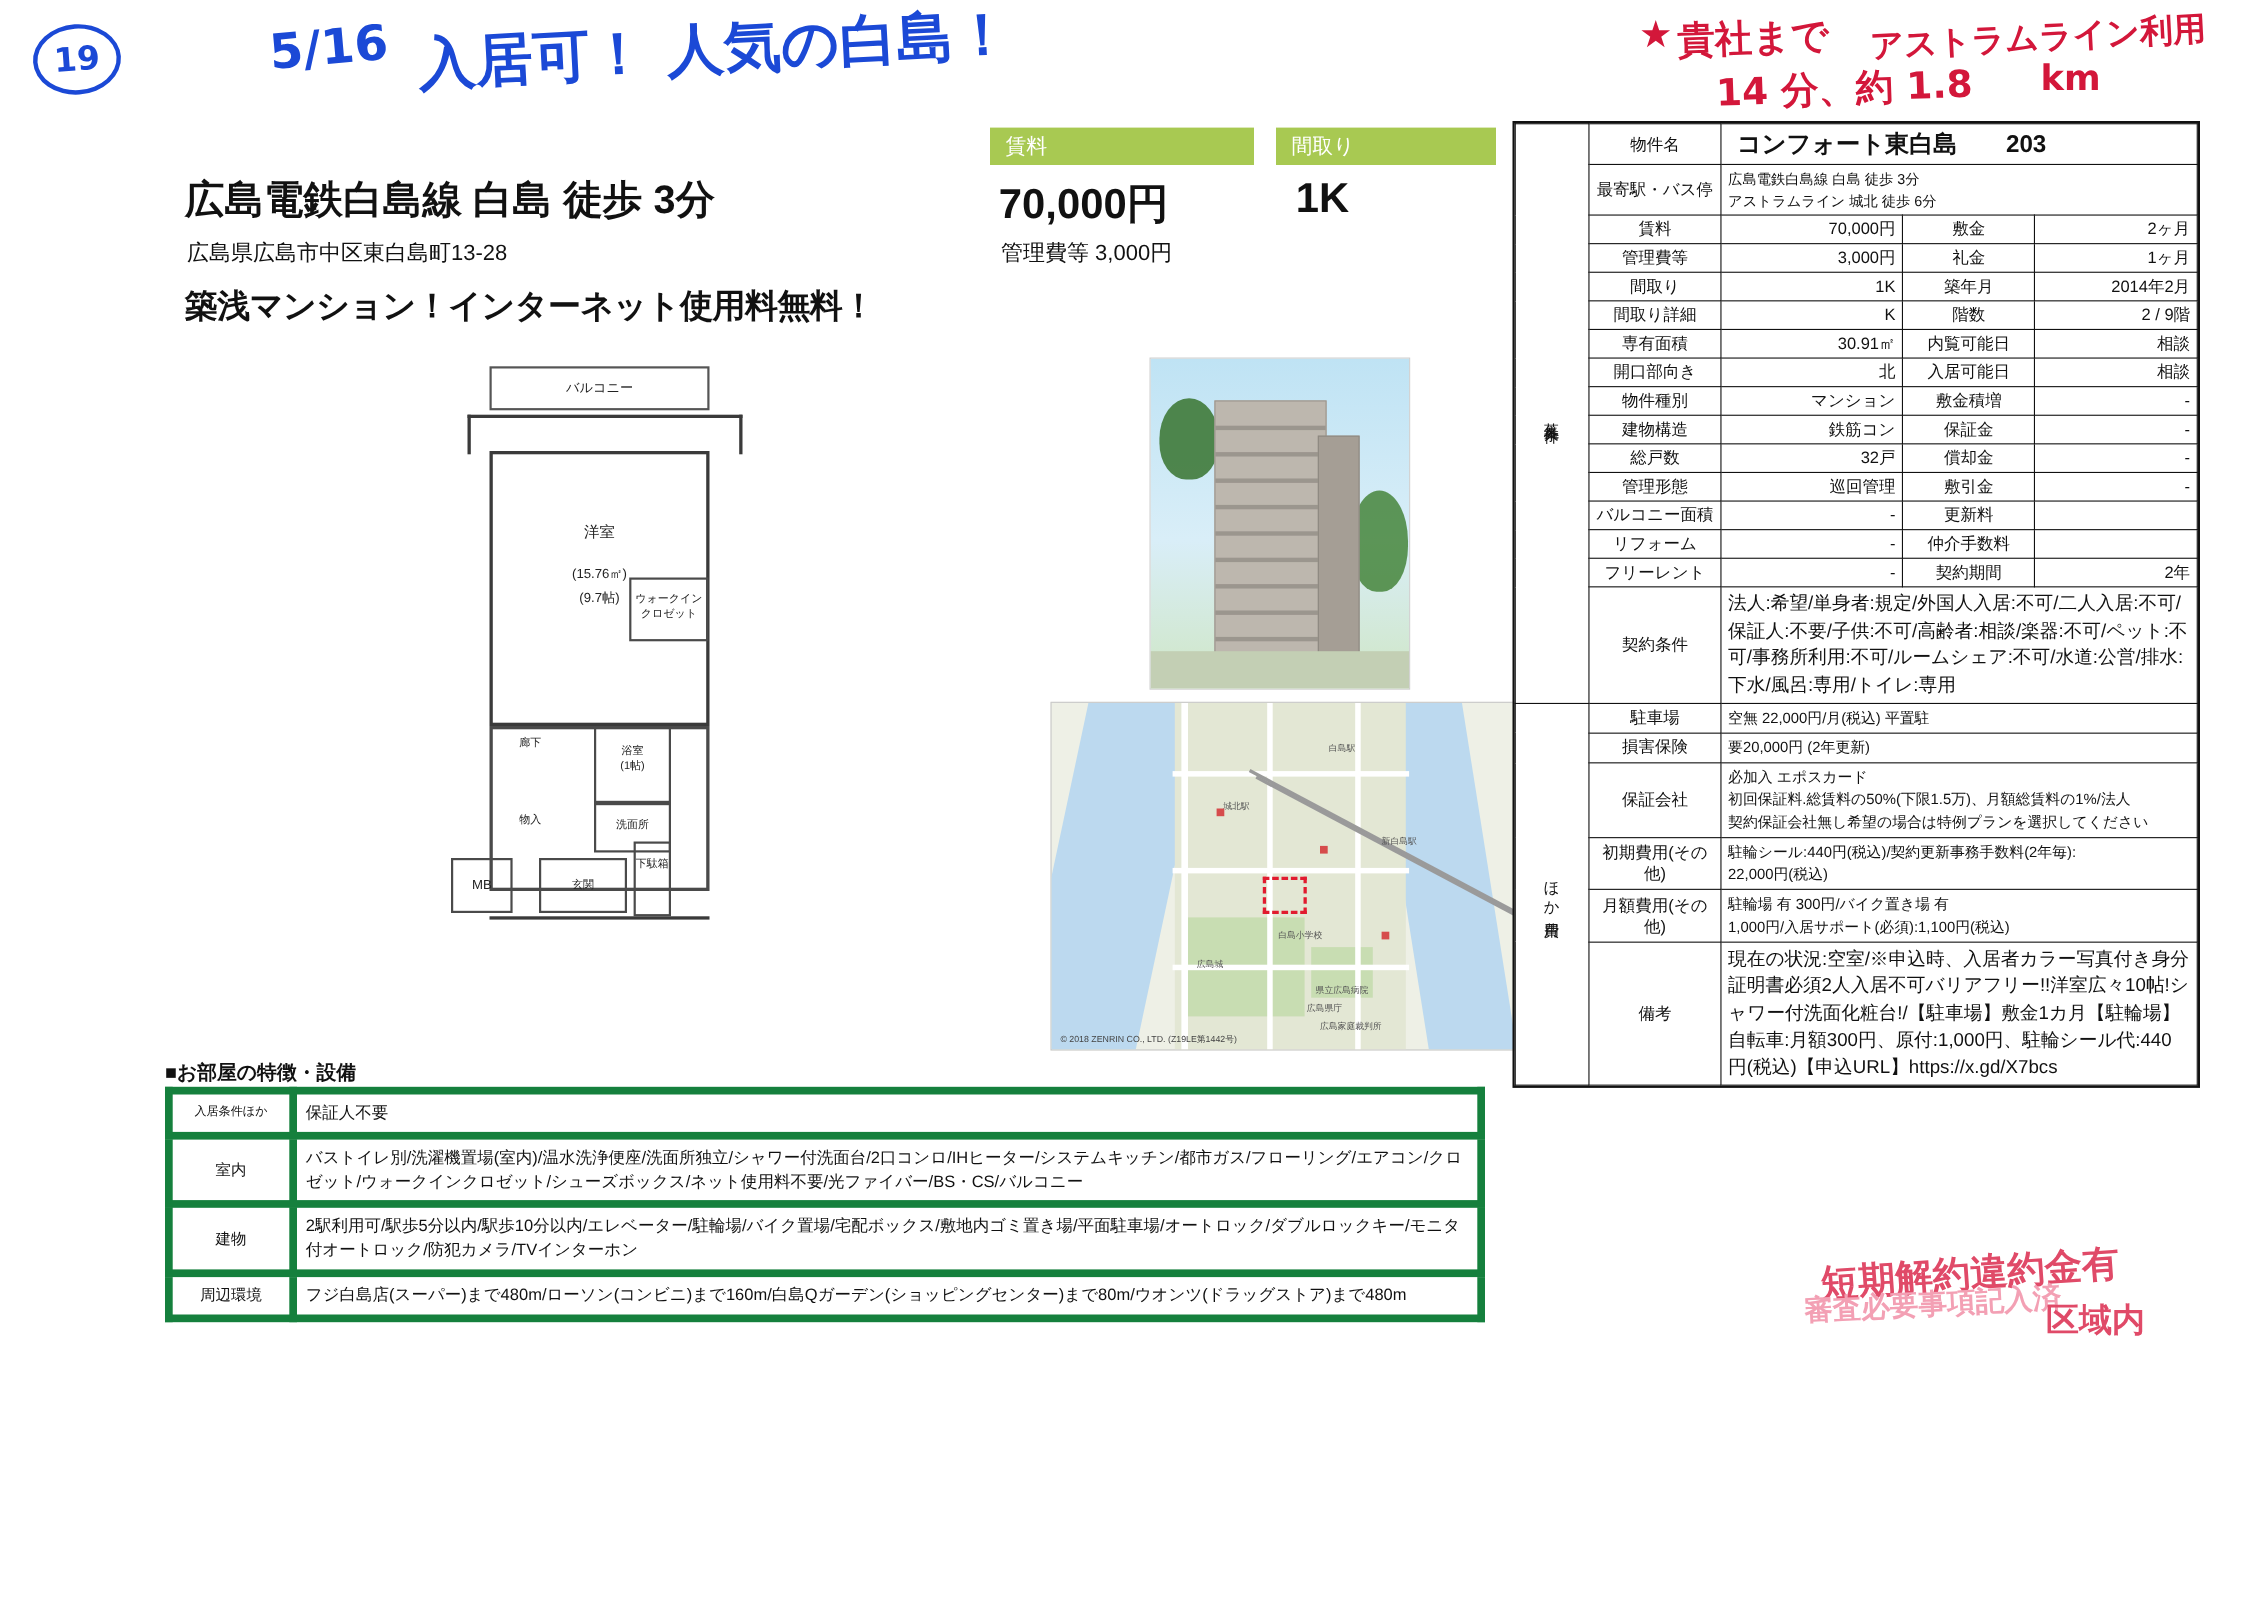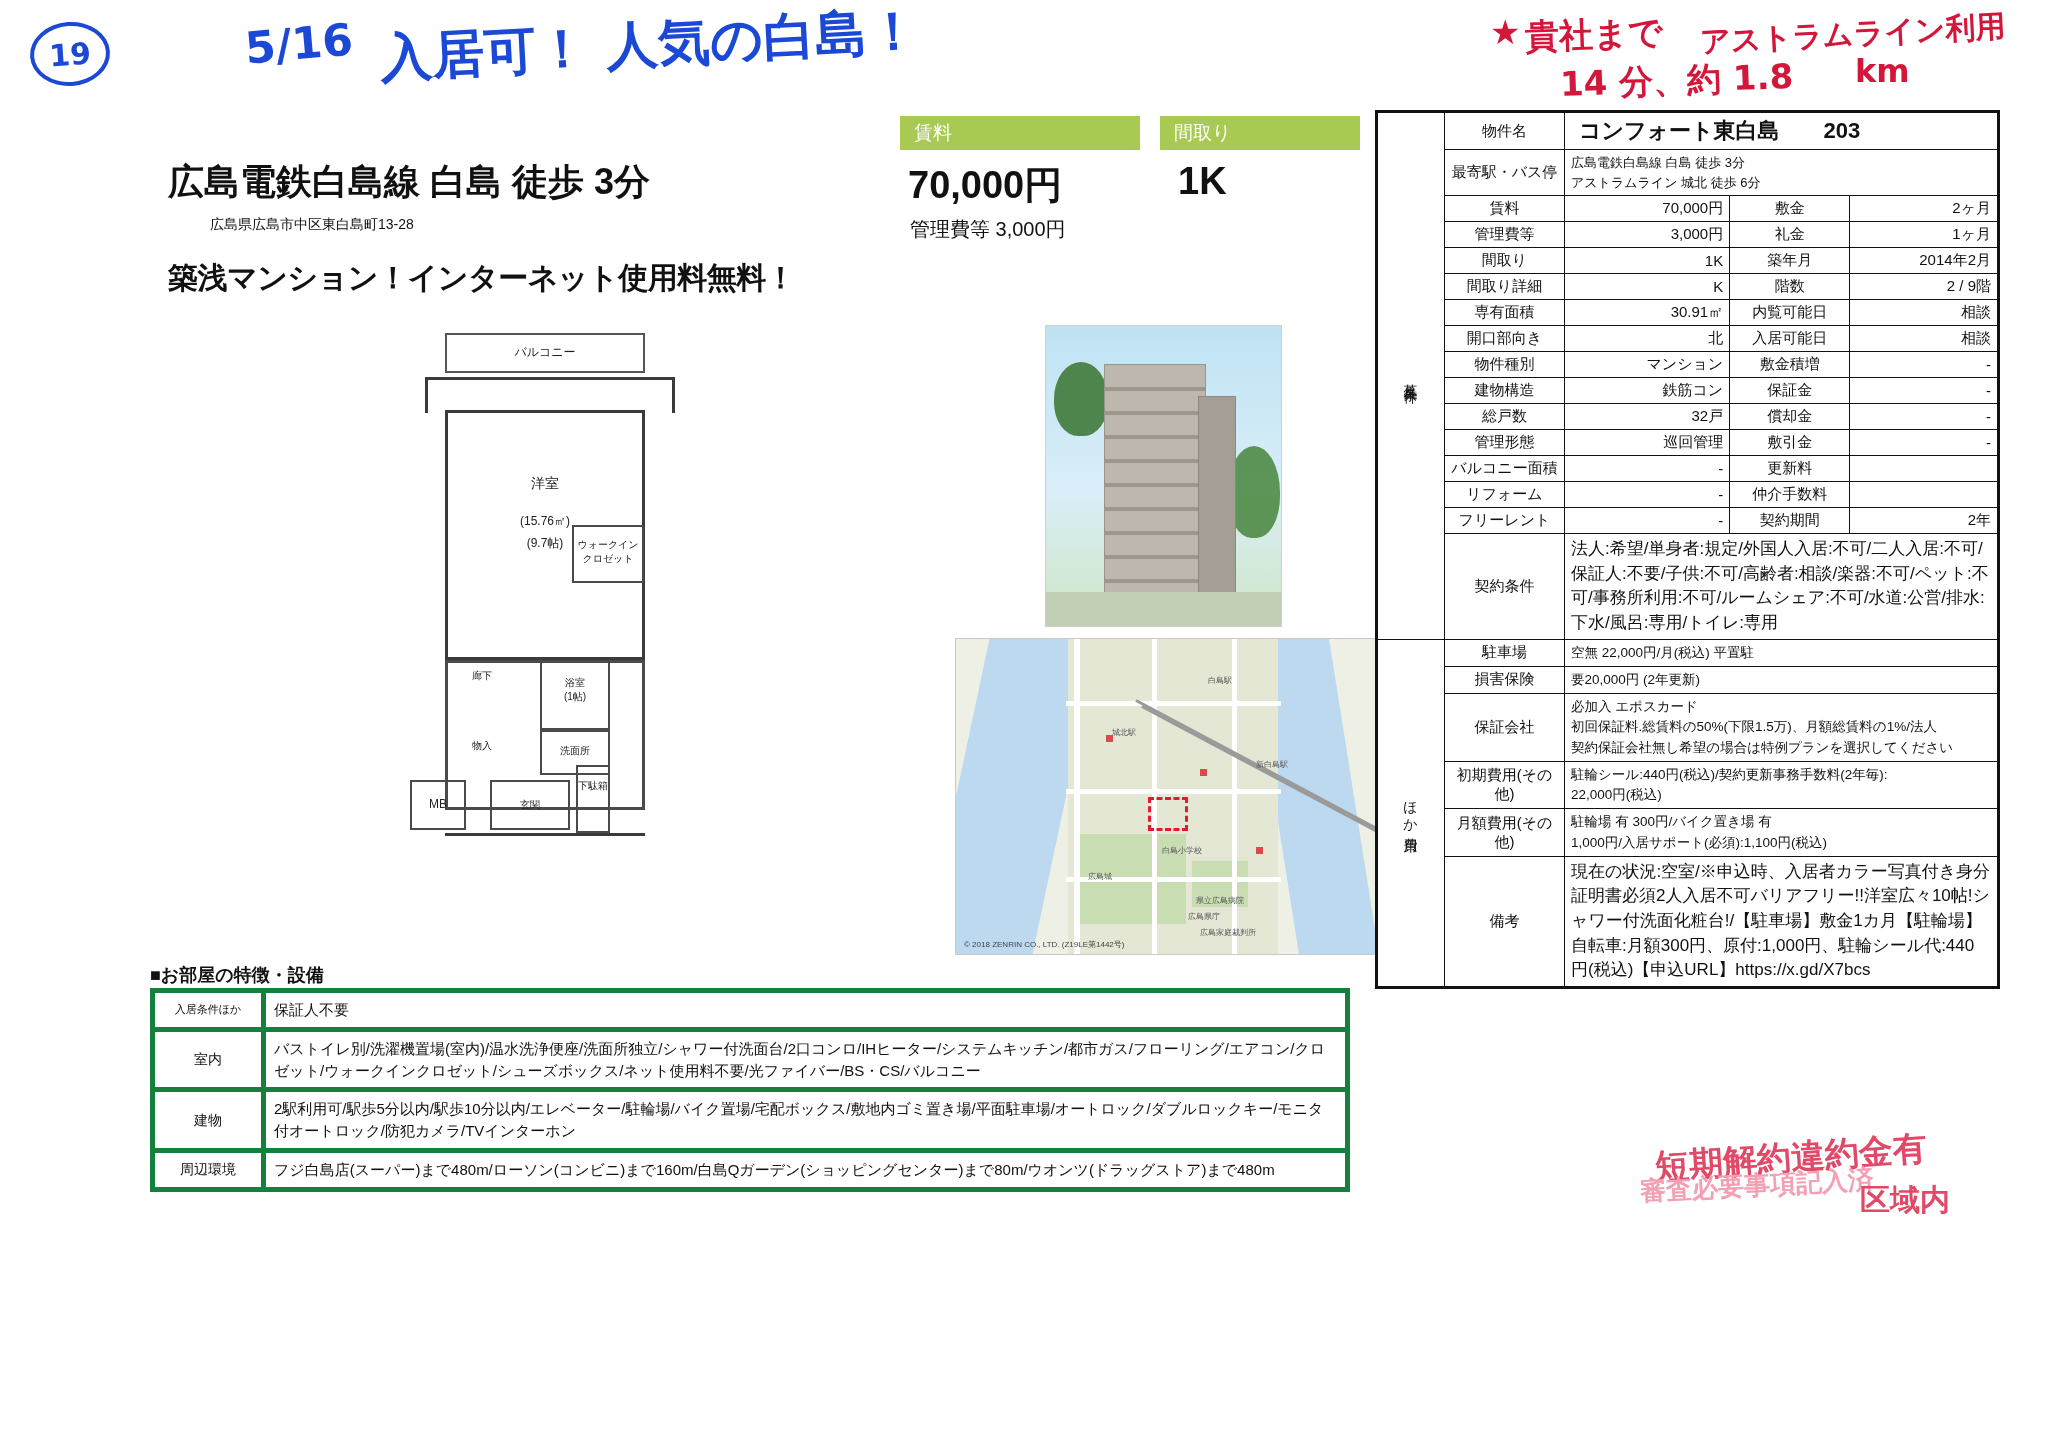--- a/index.html
+++ b/index.html
@@ -43,21 +43,21 @@
   .green-bar{
     position:absolute;background:#a8c952;color:#ffffff;
     font-size:19px;display:flex;align-items:center;padding-left:14px;
     box-sizing:border-box;
   }
   #bar-address{left:150px;top:116px;width:740px;height:34px;}
   #bar-rent{left:900px;top:116px;width:240px;height:34px;}
   #bar-layout{left:1160px;top:116px;width:200px;height:34px;}
 
   #address-main{position:absolute;left:168px;top:158px;font-size:36px;font-weight:bold;}
-  #address-sub{position:absolute;left:170px;top:216px;font-size:14px;margin-left:40px;}
+  #address-sub{position:absolute;left:170px;top:216px;font-size:20px;}
   #catch{position:absolute;left:168px;top:258px;font-size:30px;font-weight:bold;letter-spacing:-0.5px;}
   #rent-main{position:absolute;left:908px;top:160px;font-size:38px;font-weight:bold;}
   #rent-sub{position:absolute;left:910px;top:216px;font-size:20px;}
   #layout-main{position:absolute;left:1178px;top:160px;font-size:38px;font-weight:bold;}
 
   
   #floorplan{position:absolute;left:390px;top:325px;width:330px;height:580px;}
   .fp-line{position:absolute;background:#3a3a3a;}
   .fp-box{position:absolute;border:2px solid #4a4a4a;box-sizing:border-box;}
   .fp-txt{position:absolute;font-size:12px;color:#222;text-align:center;line-height:1.25;}
@@ -89,21 +89,21 @@
   .map-dot{position:absolute;width:7px;height:7px;background:#d64c4c;}
   .map-lbl{position:absolute;font-size:8px;color:#555;white-space:nowrap;}
   #map-credit{position:absolute;left:8px;bottom:4px;font-size:8px;color:#444;}
 
   
   #feature-head{position:absolute;left:150px;top:963px;font-size:18px;font-weight:bold;}
   table.feat{
     position:absolute;left:150px;top:988px;width:1200px;border-collapse:collapse;
     font-size:15px;
   }
-  table.feat td{border:5px solid #15803d;padding:6px 8px;vertical-align:middle;line-height:1.45;}
+  table.feat td{border:7px solid #15803d;padding:6px 8px;vertical-align:middle;line-height:1.45;}
   table.feat td.lbl{width:90px;text-align:center;font-size:14px;}
   table.feat td.lbl-narrow{width:90px;text-align:center;font-size:11px;}
 
   
   #right{
     position:absolute;left:1375px;top:110px;width:625px;border:2px solid #111;
     box-sizing:border-box;
   }
   table.rt{width:100%;border-collapse:collapse;font-size:15px;}
   table.rt td{border:1px solid #111;padding:3px 6px;height:26px;box-sizing:border-box;}

